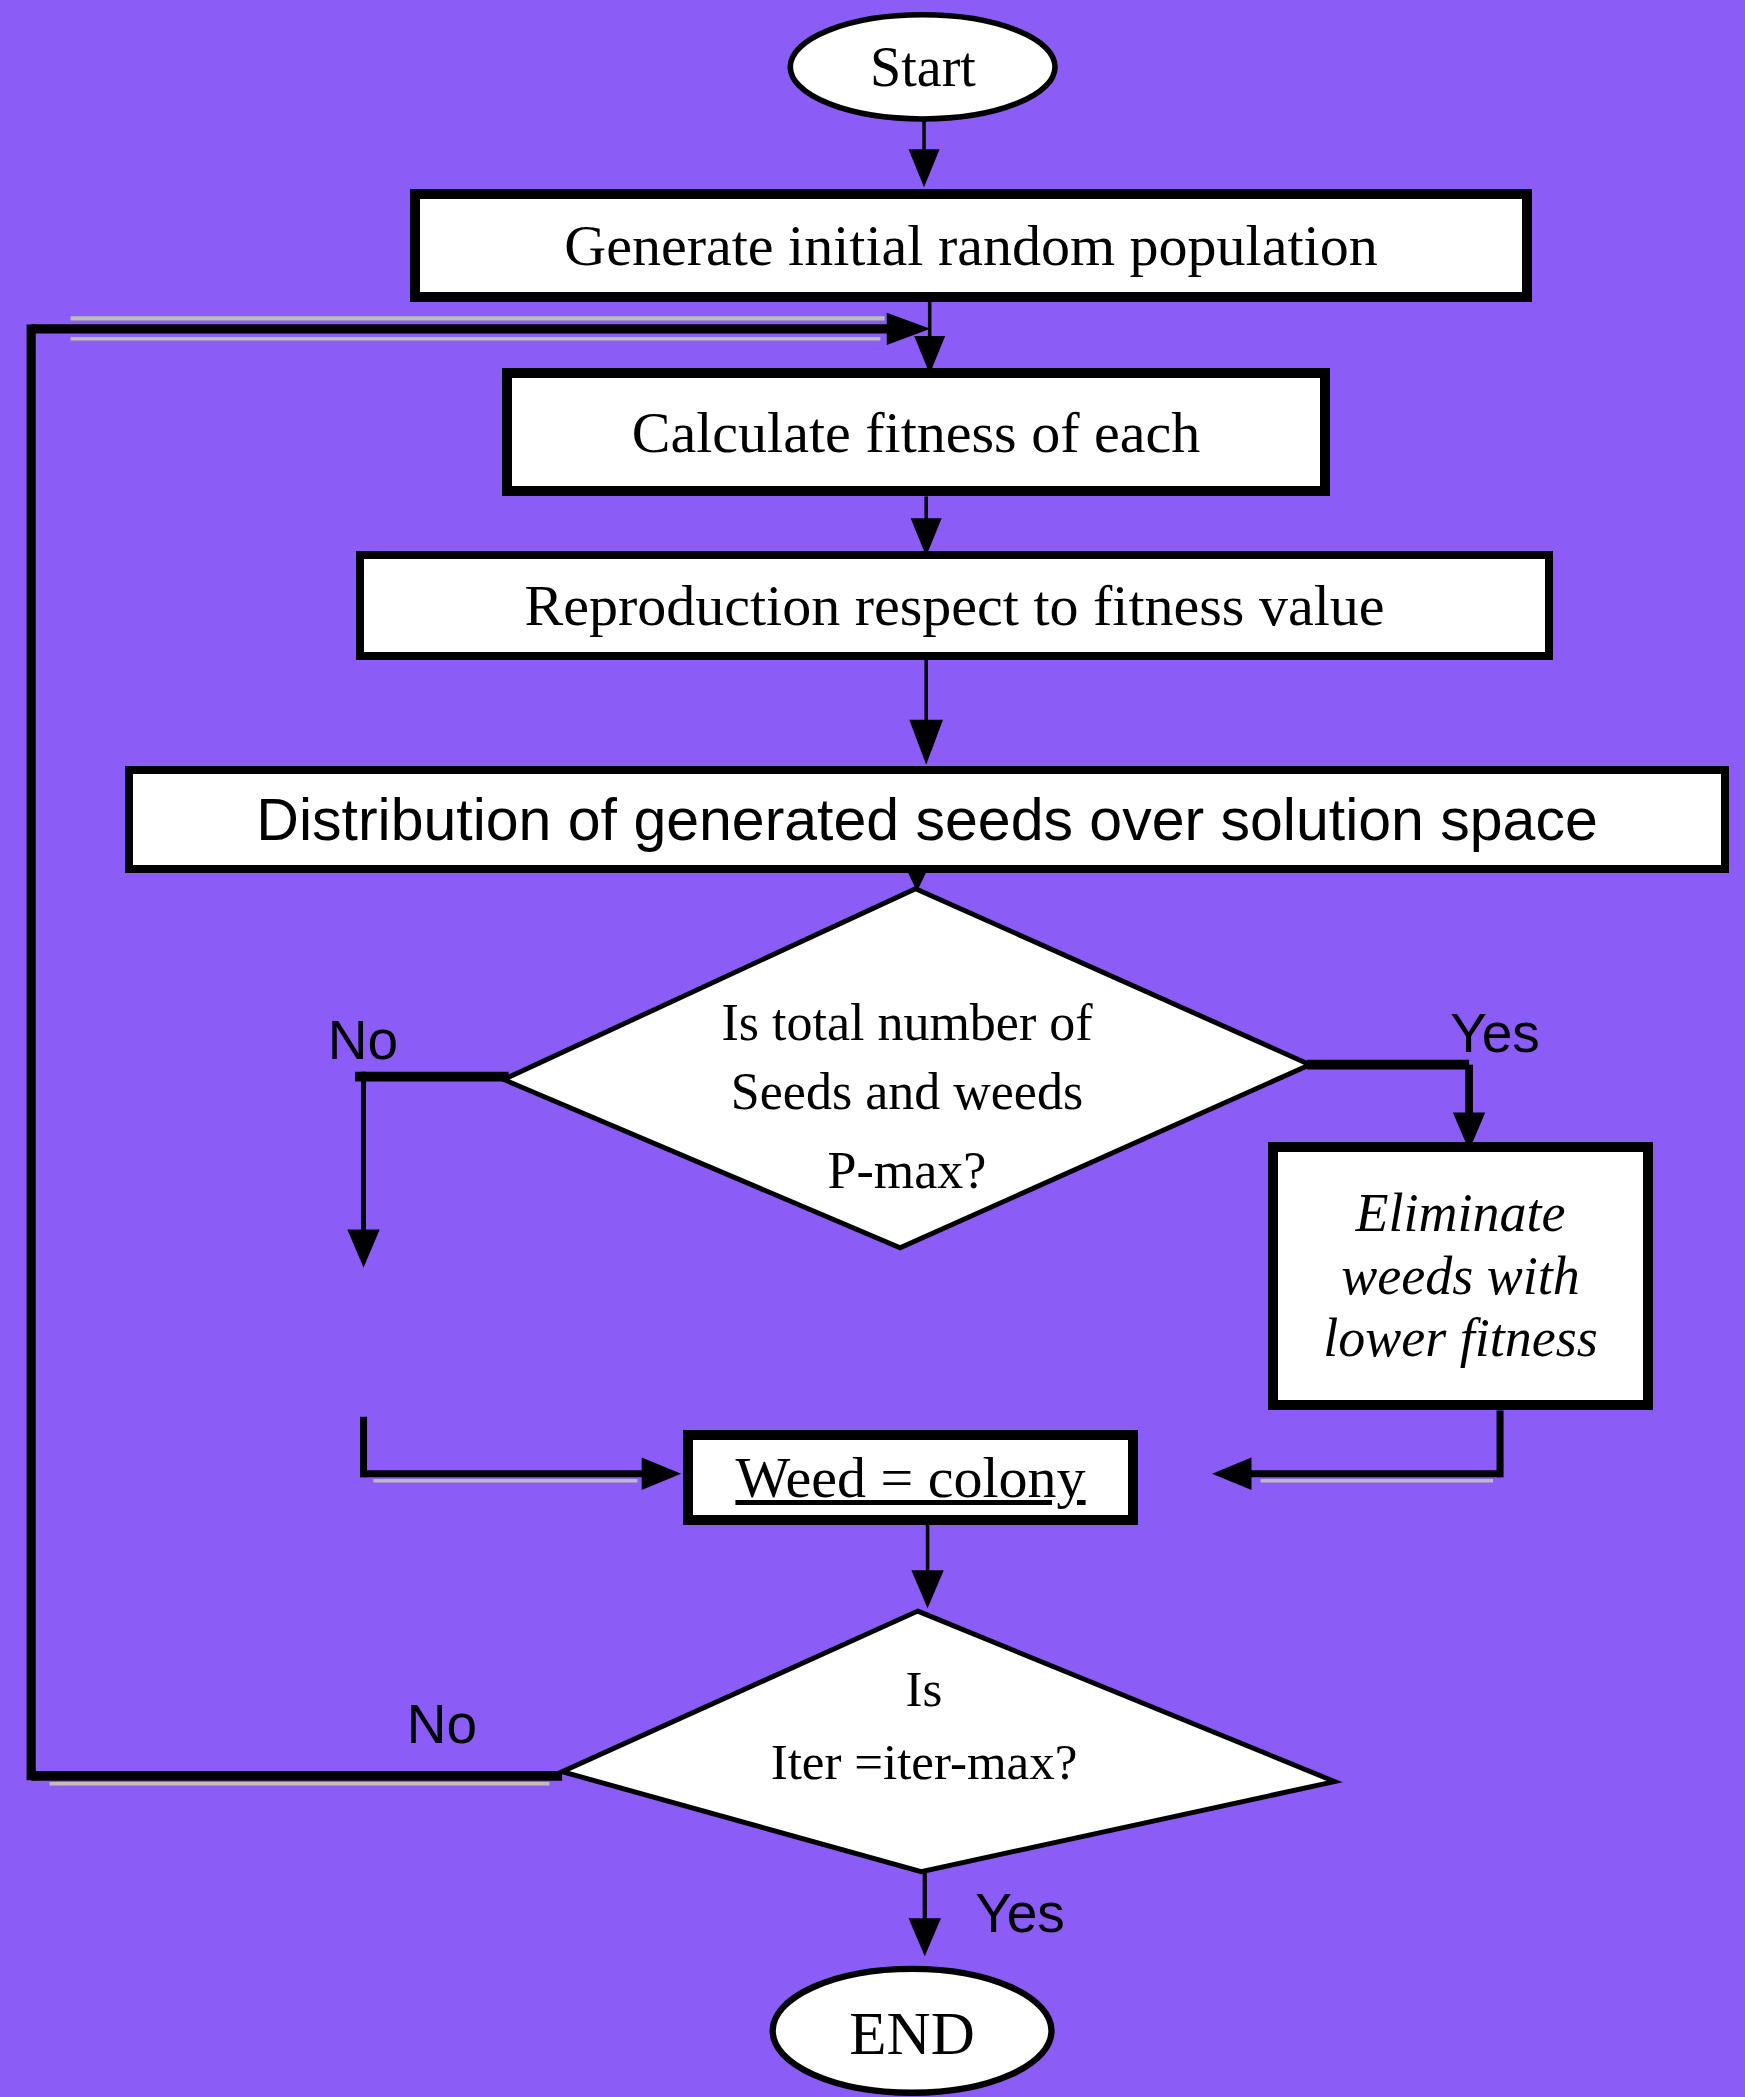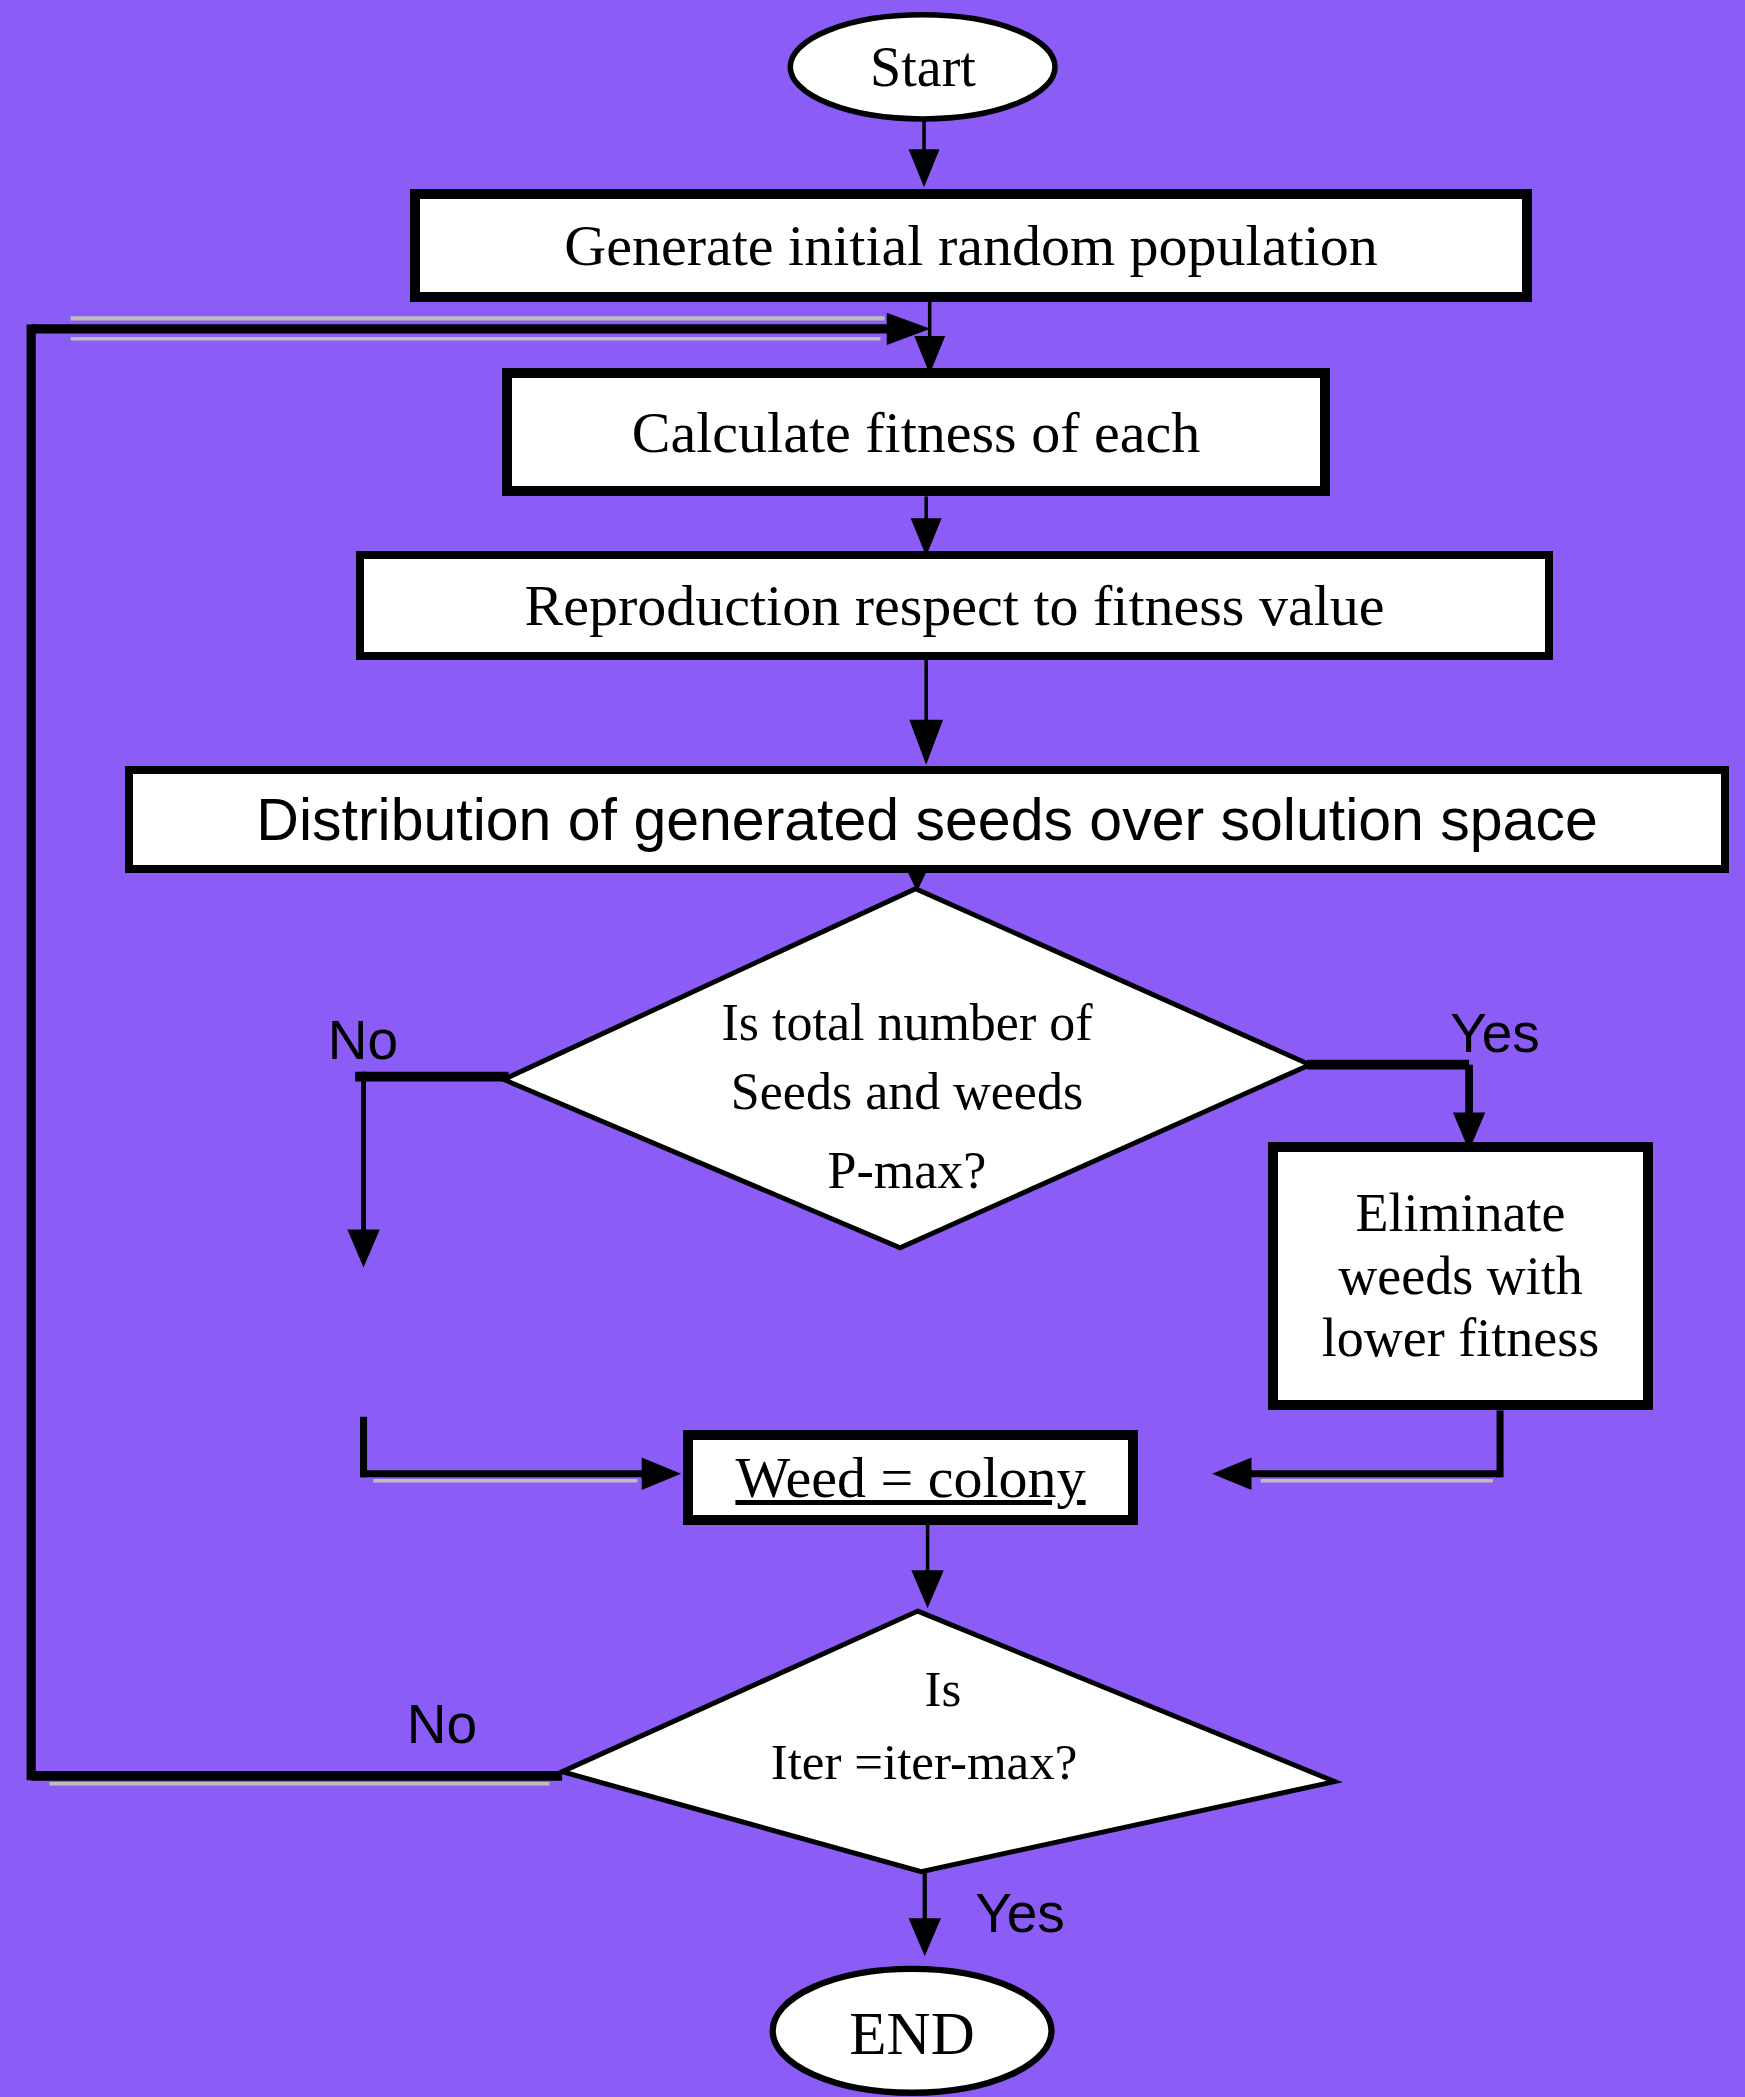--- a/index.html
+++ b/index.html
@@ -5,21 +5,21 @@
   html,body{margin:0;padding:0;background:#ffffff;}
   .stage{position:relative;width:1746px;height:2097px;background:#8b5cf6;overflow:hidden;
          font-family:"Liberation Serif","DejaVu Serif",serif;color:#000;}
   .layer{position:absolute;left:0;top:0;}
   .node{position:absolute;box-sizing:border-box;background:#ffffff;border:10px solid #000;
         display:flex;align-items:center;justify-content:center;}
   .node .ln{white-space:nowrap;}
   .serif{font-family:"Liberation Serif","DejaVu Serif",serif;}
   .sans{font-family:"Liberation Sans","DejaVu Sans",sans-serif;}
   .lbl{position:absolute;transform:translate(-50%,-50%);white-space:nowrap;line-height:1;}
-  .col{flex-direction:column;}
+  .col{flex-direction:column;font-style:italic;}
 </style>
 </head>
 <body>
 
 <div class="stage">
 
   <svg class="layer" width="1746" height="2097" viewBox="0 0 2479 2978">
 
     <line x1="100" y1="452" x2="1256" y2="452" stroke="#bdbdbd" stroke-width="6"></line>
     <line x1="100" y1="481" x2="1250" y2="481" stroke="#bdbdbd" stroke-width="5"></line>
@@ -96,21 +96,21 @@
   </div>
 
   <div class="node serif" style="left:683px;top:1430px;width:455px;height:95px;font-size:58px;text-decoration:underline;">
     <div class="ln">Weed = colony</div>
   </div>
 
   <div class="lbl serif" style="left:907px;top:1023px;font-size:52px;text-align:center;">Is total number of</div>
   <div class="lbl serif" style="left:907px;top:1092px;font-size:52px;">Seeds and weeds</div>
   <div class="lbl serif" style="left:907px;top:1171px;font-size:52px;">P-max?</div>
 
-  <div class="lbl serif" style="left:924px;top:1689px;font-size:51px;margin-left:19px;">Is</div>
+  <div class="lbl serif" style="left:924px;top:1689px;font-size:51px;">Is</div>
   <div class="lbl serif" style="left:924px;top:1762px;font-size:51px;">Iter =iter-max?</div>
 
   <div class="lbl sans" style="left:363px;top:1040px;font-size:55px;">No</div>
   <div class="lbl sans" style="left:1495px;top:1033px;font-size:55px;">Yes</div>
   <div class="lbl sans" style="left:442px;top:1724px;font-size:55px;">No</div>
   <div class="lbl sans" style="left:1020px;top:1913px;font-size:55px;">Yes</div>
 
 </div>
 
 

